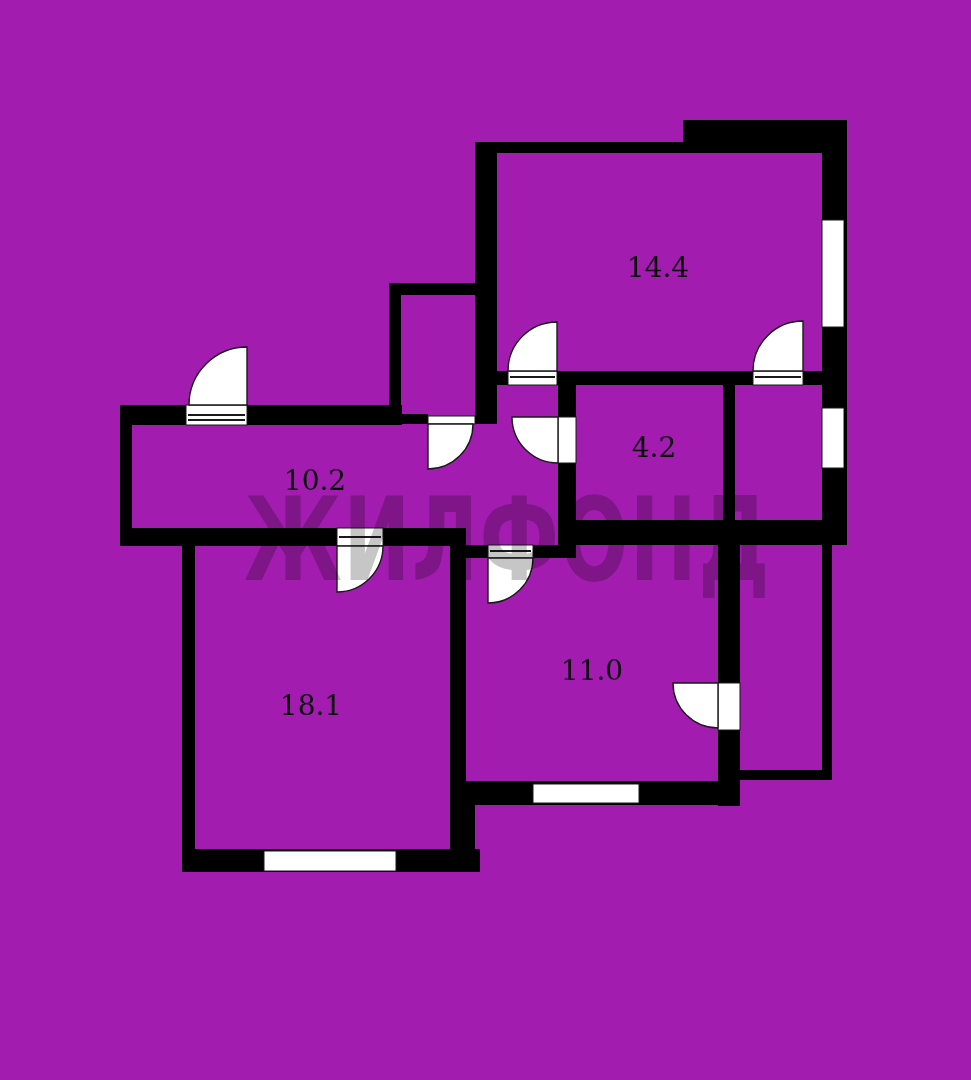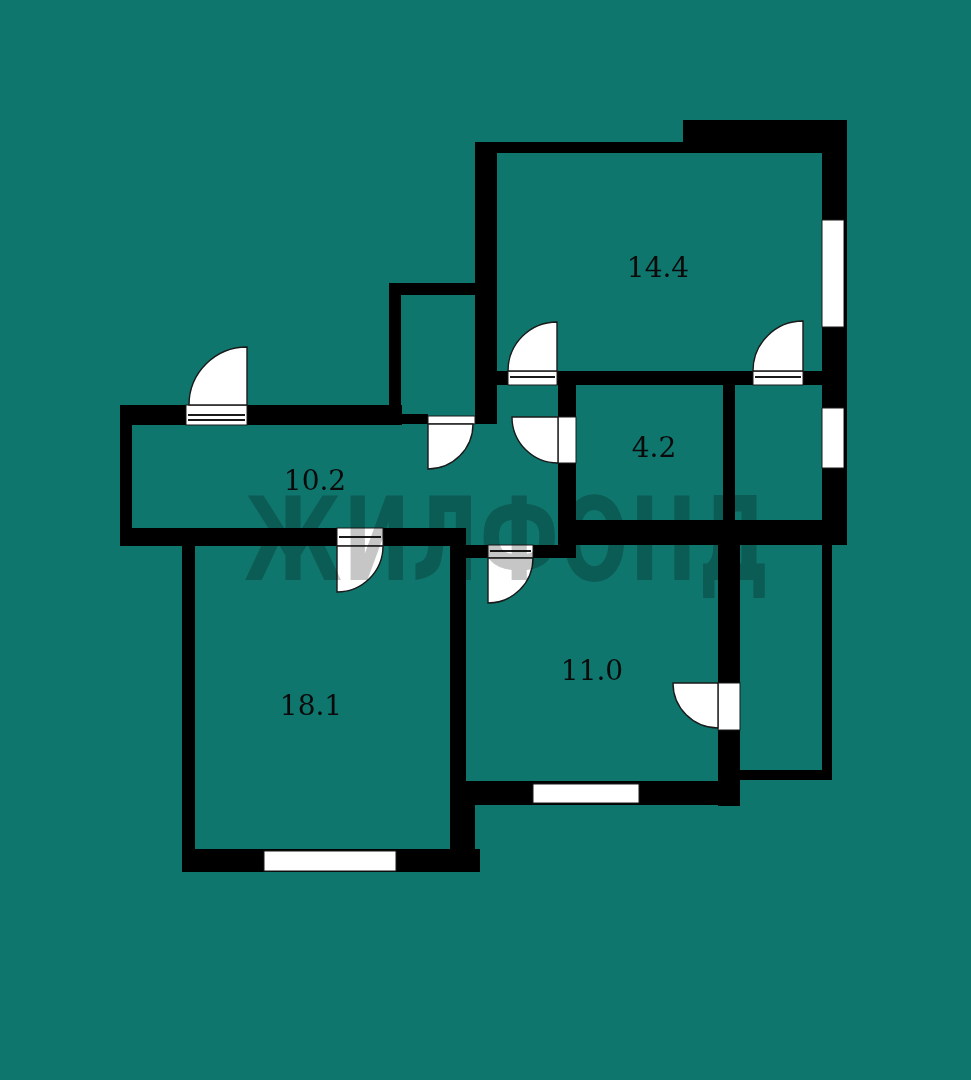--- a/index.html
+++ b/index.html
@@ -1,16 +1,16 @@
 <!DOCTYPE html>
 <html><head>
 <meta charset="utf-8">
 <style>
   html,body{margin:0;padding:0;background:#ffffff;}
-  #stage{position:relative;width:971px;height:1080px;background:#0f766e;overflow:hidden;
+  #stage{position:relative;width:971px;height:1080px;background:#a21caf;overflow:hidden;
          font-family:"DejaVu Sans",sans-serif;}
   #plan-svg{position:absolute;left:0;top:0;}
   .wall{fill:#000000;stroke:none;}
   .win{fill:#ffffff;stroke:#1a1a1a;stroke-width:1;}
   .win-edge{fill:#000000;}
   .sill{fill:#ffffff;stroke:#1a1a1a;stroke-width:1;}
   .sill-line{fill:#1a1a1a;}
   .jamb{fill:#ffffff;stroke:#1a1a1a;stroke-width:1;}
   .door{fill:#ffffff;stroke:#1a1a1a;stroke-width:1.4;}
   .room-label{font-family:"DejaVu Serif",serif;font-size:28px;text-anchor:middle;}

